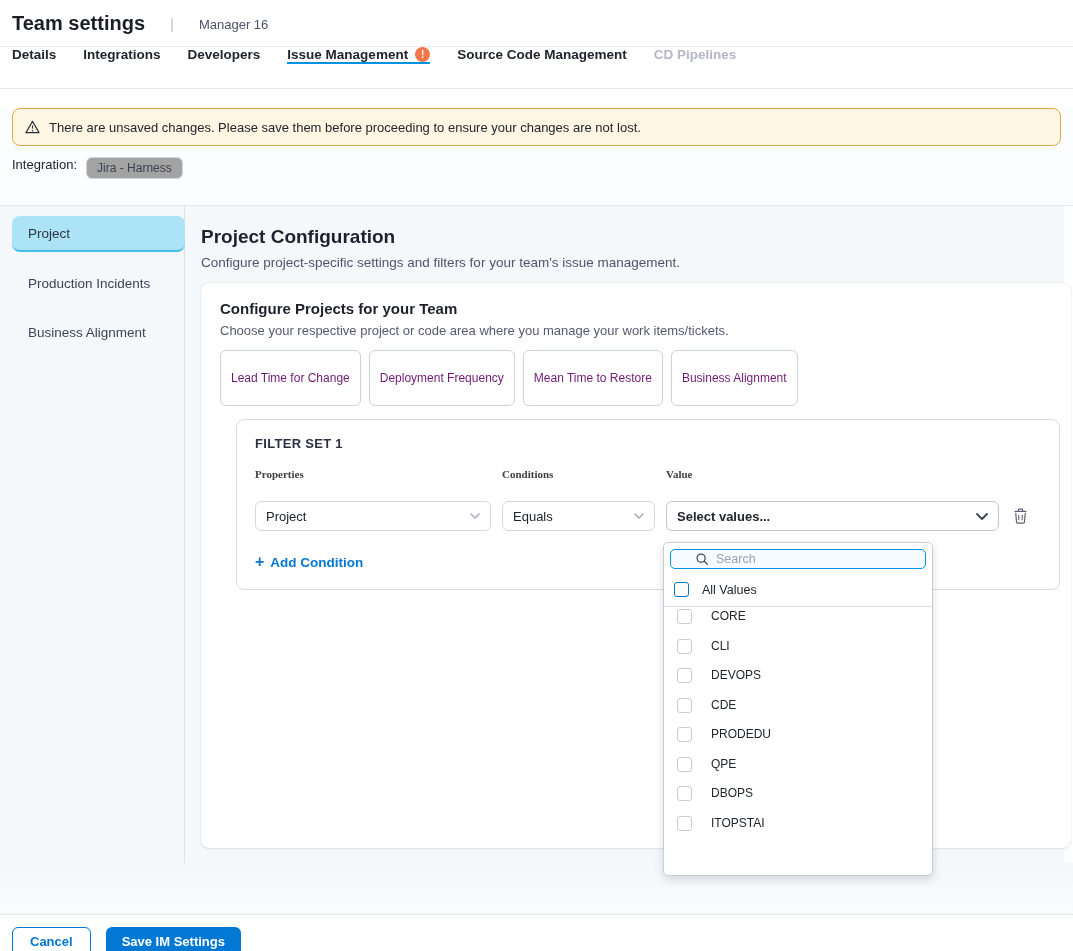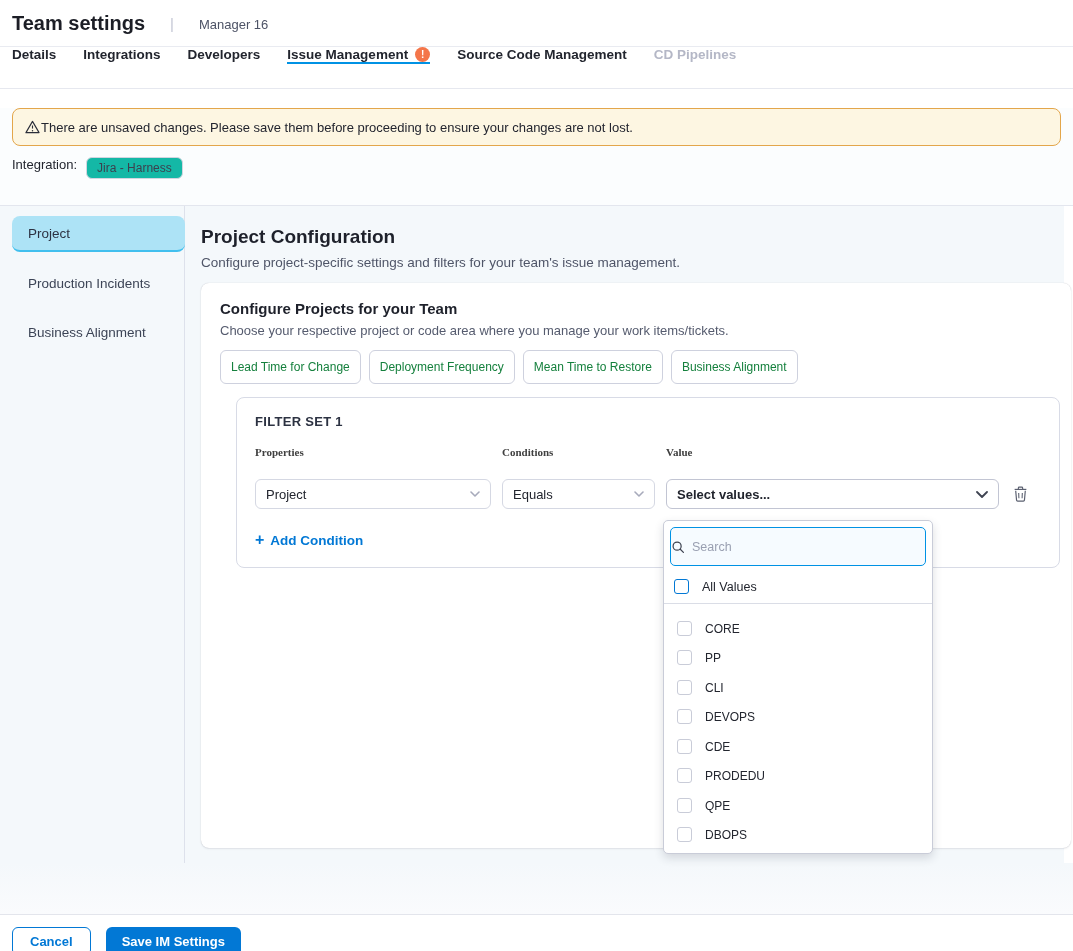--- a/index.html
+++ b/index.html
@@ -26,45 +26,45 @@
   .tab { display:flex; align-items:center; gap:7px; font-size:13.5px; font-weight:600;
          color:#22252e; cursor:pointer; border-bottom:2px solid transparent; margin-bottom:-1px; }
   .tab.active { border-bottom-color:#0092e4; }
   .tab.disabled { color:#b4b7c6; cursor:default; }
   .tab-badge { width:15px; height:15px; border-radius:50%; background:#f4764a; color:#fff;
                font-size:10px; font-weight:700; display:flex; align-items:center; justify-content:center; }
 
   
   .upper { height:98px; background:#fbfdfe; border-bottom:1px solid #e3e6ee; }
   .banner { margin:19px 12px 0; height:38px; background:#fdf6e2; border:1px solid #e3a64b;
-            border-radius:8px; display:flex; align-items:center; gap:1px; padding:0 12px; }
+            border-radius:8px; display:flex; align-items:center; gap:9px; padding:0 12px; }
   .banner-text { font-size:13px; color:#23252f; }
   .integration-row { margin:11px 12px 0; display:flex; align-items:flex-start; gap:9px; }
   .integration-label { font-size:13px; color:#22252e; }
-  .chip-sm { font-size:12px; color:#3c404e; background:#14b8a6; border:1px solid #d2d5e0;
+  .chip-sm { font-size:12px; color:#3c404e; background:#a3a3a3; border:1px solid #d2d5e0;
              border-radius:6px; padding:3px 10px; cursor:pointer; }
 
   
   .content { display:flex; background:#f4f8fb; width:1064px; height:657px; }
   .sidebar { width:185px; border-right:1px solid #dde1eb; padding:10px 0 0 12px; flex:none; }
   .side-item { width:173px; height:36px; display:flex; align-items:center; padding:0 16px;
                font-size:13.5px; color:#3c4456; border-radius:8px; margin-bottom:13px; cursor:pointer; }
   .side-item.active { background:#ade3f6; border-bottom:2px solid #41bfee; color:#2c3242; }
 
   .main { flex:1; padding:20px 9px 0 16px; }
   .main-title { font-size:19px; font-weight:700; color:#1e212b; }
   .main-sub { font-size:13.5px; color:#4f5568; margin-top:7px; }
 
   .card { margin-top:13px; background:#fff; border-radius:8px; padding:17px 11px 0 19px;
           height:565px; box-shadow:0 0 1px rgba(40,41,61,.25), 0 1px 2px rgba(96,97,112,.12); }
   .card-title { font-size:15px; font-weight:700; color:#1e212b; }
   .card-sub { font-size:13px; color:#555b6e; margin-top:6px; }
   .chips { display:flex; gap:8px; margin-top:12px; }
-  .chip { font-size:12px; color:#15803d; border:1px solid #ced1de; border-radius:6px;
-          padding:9px 10px; background:#fff; cursor:pointer; }
+  .chip { font-size:12px; color:#701a75; border:1px solid #ced1de; border-radius:6px;
+          padding:20px 10px; background:#fff; cursor:pointer; }
 
   .filter-box { margin-top:13px; border:1px solid #d8dbe6; border-radius:8px;
                 padding:16px 18px; width:824px; height:171px;margin-left:16px; }
   .fs-title { font-size:13px; font-weight:700; color:#2c3242; letter-spacing:.3px; }
   .fs-grid { display:grid; grid-template-columns:236px 153px 333px 20px; column-gap:11px;
              align-items:center; }
   .fs-labels { margin-top:17px; }
   .fs-label { font-size:11px; font-weight:600; color:#404040;font-family:Liberation Serif, serif; }
   .fs-selects { margin-top:21px; }
   .select { height:30px; border:1px solid #d5d8e3; border-radius:6px; background:#fff;
@@ -76,33 +76,33 @@
   .trash-btn { display:flex; align-items:center; justify-content:center; cursor:pointer; }
   .value-wrap { position:relative; }
   .add-cond { margin-top:23px; display:inline-flex; align-items:center; gap:6px;
               color:#0278d5; font-weight:700; font-size:13.5px; cursor:pointer; }
   .add-cond .plus { font-size:16px; font-weight:700; line-height:1; }
 
   
   .dropdown { position:absolute; top:41px; left:-3px; width:270px; height:334px;
               background:#fff; border:1px solid #c9ccd8; border-radius:5px;
               box-shadow:0 4px 10px rgba(40,41,61,.16); z-index:10; overflow:hidden; }
-  .dd-search { margin:6px; height:39px; border:1.5px solid #0092e4; border-radius:5px;
-               background:#f6fbff; display:flex; align-items:center; gap:7px; padding:0 0; }
+  .dd-search { margin:6px; height:20px; border:1.5px solid #0092e4; border-radius:5px;
+               background:#f6fbff; display:flex; align-items:center; gap:7px; padding:0 24px; }
   .dd-search input { border:none; background:transparent; outline:none; width:100%;
                      font-size:12.5px; color:#22252e; font-family:"Liberation Sans", sans-serif; }
   .dd-search input::placeholder { color:#9aa0b2; }
   .dd-all { display:flex; align-items:center; gap:13px; padding:7px 10px 9px; cursor:pointer; }
   .dd-all .dd-label { font-size:12.5px; color:#22252e; }
   .cb { width:15px; height:15px; border:1.5px solid #c9ccd8; border-radius:3px;
         background:#fff; flex:none; cursor:pointer; }
   .cb.blue { border-color:#0278d5; }
   .dd-sep { height:1px; background:#dadde6; }
   .dd-list { padding-top:2px; }
-  .dd-opt { display:flex; align-items:flex-end; gap:13px; height:29.5px; padding:0 10px 0 13px;
+  .dd-opt { display:flex; align-items:flex-start; gap:19px; height:29.5px; padding:0 10px 0 13px;
             cursor:pointer; }
   .dd-opt .dd-label { font-size:12px; color:#23262f; }
 
   
   .bottom-strip { height:51px; background:linear-gradient(#f4f8fb, #fafbfd); }
   .footer { height:53px; border-top:1px solid #e3e5ec; background:#fff;
             display:flex; align-items:center; gap:15px; padding:0 12px; }
   .btn-outline { height:29px; padding:0 17px; border:1px solid #0278d5; border-radius:6px;
                  background:#fff; color:#0278d5; font-weight:700; font-size:13px;
                  display:flex; align-items:center; cursor:pointer;
@@ -240,24 +240,20 @@
                 <span class="dd-label">All Values</span>
               </div>
               <div class="dd-sep"></div>
               <div class="dd-list">
                 <div class="dd-opt">
                   <span class="cb"></span>
                   <span class="dd-label">CORE</span>
                 </div>
                 <div class="dd-opt">
                   <span class="cb"></span>
-                  <span class="dd-label">PP</span>
-                </div>
-                <div class="dd-opt">
-                  <span class="cb"></span>
                   <span class="dd-label">CLI</span>
                 </div>
                 <div class="dd-opt">
                   <span class="cb"></span>
                   <span class="dd-label">DEVOPS</span>
                 </div>
                 <div class="dd-opt">
                   <span class="cb"></span>
                   <span class="dd-label">CDE</span>
                 </div>

